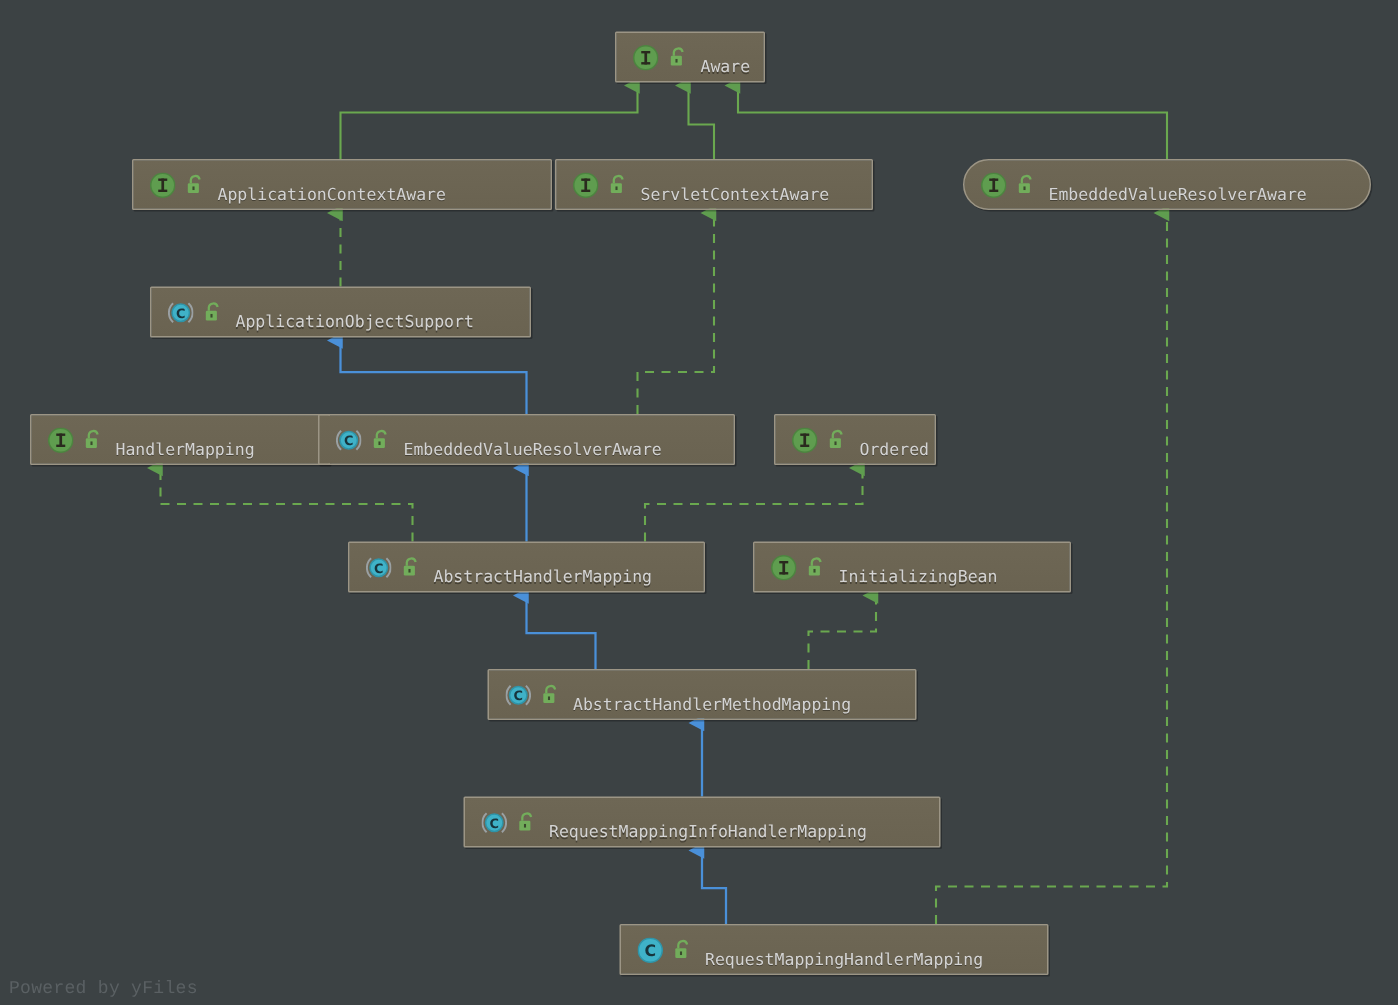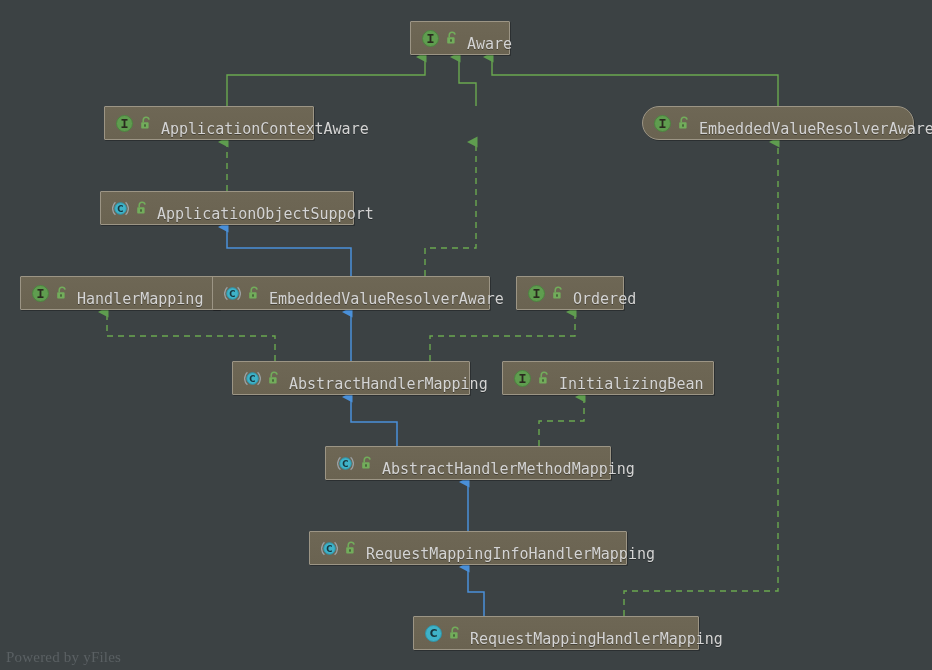--- a/index.html
+++ b/index.html
@@ -39,21 +39,21 @@
     padding: 0 11px;
     background: #6d6654;
     background: linear-gradient(#6e6755, #6a6351);
     border: 1px solid #9c9585;
     border-radius: 1px;
     box-shadow: 1px 1px 0 rgba(0,0,0,0.28);
     white-space: nowrap;
   }
   .node-label {
     color: #d4d4d4;
-    font-size: 15px;
+    font-size: 11px;
     letter-spacing: 0px;
     margin-left: 8px;
     text-shadow: 0 1px 0 rgba(0,0,0,0.35);
     margin-top: 12px;
   }
   .icon-type {
     width: 17px;
     height: 17px;
     flex: 0 0 17px;
     display: block;
@@ -63,22 +63,22 @@
     height: 14px;
     flex: 0 0 13px;
     display: block;
     margin-left: 7px;
   }
   .watermark {
     position: absolute;
     left: 6px;
     bottom: 4px;
     color: #5a6063;
-    font-family: Liberation Serif, serif;
-    font-size: 15px;
+    font-family: Liberation Mono, monospace;
+    font-size: 12px;
     letter-spacing: 0.2px;
   }
 </style>
 </head>
 <body>
 
 <div id="diagram-canvas">
 
   <svg class="edge-layer" viewBox="0 0 932 670">
     <defs>
@@ -136,35 +136,49 @@
       <rect x="5.5" y="11.4" width="6" height="1.6" fill="#2a2a1e"></rect>
     </svg>
     <svg class="icon-lock" viewBox="0 0 13 14">
       <path d="M3.2 6.2 V4.1 a3 3 0 0 1 5.9 -0.5" fill="none" stroke="#72ad5b" stroke-width="1.5"></path>
       <rect x="1.2" y="6.2" width="7.4" height="6.4" rx="0.8" fill="#72ad5b"></rect>
       <rect x="4.3" y="8.3" width="1.4" height="2.4" fill="#3a4a2e"></rect>
     </svg>
     <span class="node-label">Aware</span>
   </div>
 
-  <div class="node" style="left:104px; top:106px; width:210px;">
+  <div class="node" style="left:88px; top:106px; width:280px;">
     <svg class="icon-type" viewBox="0 0 17 17">
       <circle cx="8.5" cy="8.5" r="8" fill="#5f9d4f" stroke="#4d8440" stroke-width="1"></circle>
       <rect x="5.5" y="4" width="6" height="1.6" fill="#2a2a1e"></rect>
       <rect x="7.6" y="4" width="1.8" height="9" fill="#2a2a1e"></rect>
       <rect x="5.5" y="11.4" width="6" height="1.6" fill="#2a2a1e"></rect>
     </svg>
     <svg class="icon-lock" viewBox="0 0 13 14">
       <path d="M3.2 6.2 V4.1 a3 3 0 0 1 5.9 -0.5" fill="none" stroke="#72ad5b" stroke-width="1.5"></path>
       <rect x="1.2" y="6.2" width="7.4" height="6.4" rx="0.8" fill="#72ad5b"></rect>
       <rect x="4.3" y="8.3" width="1.4" height="2.4" fill="#3a4a2e"></rect>
     </svg>
     <span class="node-label">ApplicationContextAware</span>
   </div>
 
+  <div class="node" style="left:370px; top:106px; width:212px;">
+    <svg class="icon-type" viewBox="0 0 17 17">
+      <circle cx="8.5" cy="8.5" r="8" fill="#5f9d4f" stroke="#4d8440" stroke-width="1"></circle>
+      <rect x="5.5" y="4" width="6" height="1.6" fill="#2a2a1e"></rect>
+      <rect x="7.6" y="4" width="1.8" height="9" fill="#2a2a1e"></rect>
+      <rect x="5.5" y="11.4" width="6" height="1.6" fill="#2a2a1e"></rect>
+    </svg>
+    <svg class="icon-lock" viewBox="0 0 13 14">
+      <path d="M3.2 6.2 V4.1 a3 3 0 0 1 5.9 -0.5" fill="none" stroke="#72ad5b" stroke-width="1.5"></path>
+      <rect x="1.2" y="6.2" width="7.4" height="6.4" rx="0.8" fill="#72ad5b"></rect>
+      <rect x="4.3" y="8.3" width="1.4" height="2.4" fill="#3a4a2e"></rect>
+    </svg>
+    <span class="node-label">ServletContextAware</span>
+  </div>
 
   <div class="node" style="left:642px; top:106px; width:272px;border-radius:17px;">
     <svg class="icon-type" viewBox="0 0 17 17">
       <circle cx="8.5" cy="8.5" r="8" fill="#5f9d4f" stroke="#4d8440" stroke-width="1"></circle>
       <rect x="5.5" y="4" width="6" height="1.6" fill="#2a2a1e"></rect>
       <rect x="7.6" y="4" width="1.8" height="9" fill="#2a2a1e"></rect>
       <rect x="5.5" y="11.4" width="6" height="1.6" fill="#2a2a1e"></rect>
     </svg>
     <svg class="icon-lock" viewBox="0 0 13 14">
       <path d="M3.2 6.2 V4.1 a3 3 0 0 1 5.9 -0.5" fill="none" stroke="#72ad5b" stroke-width="1.5"></path>

